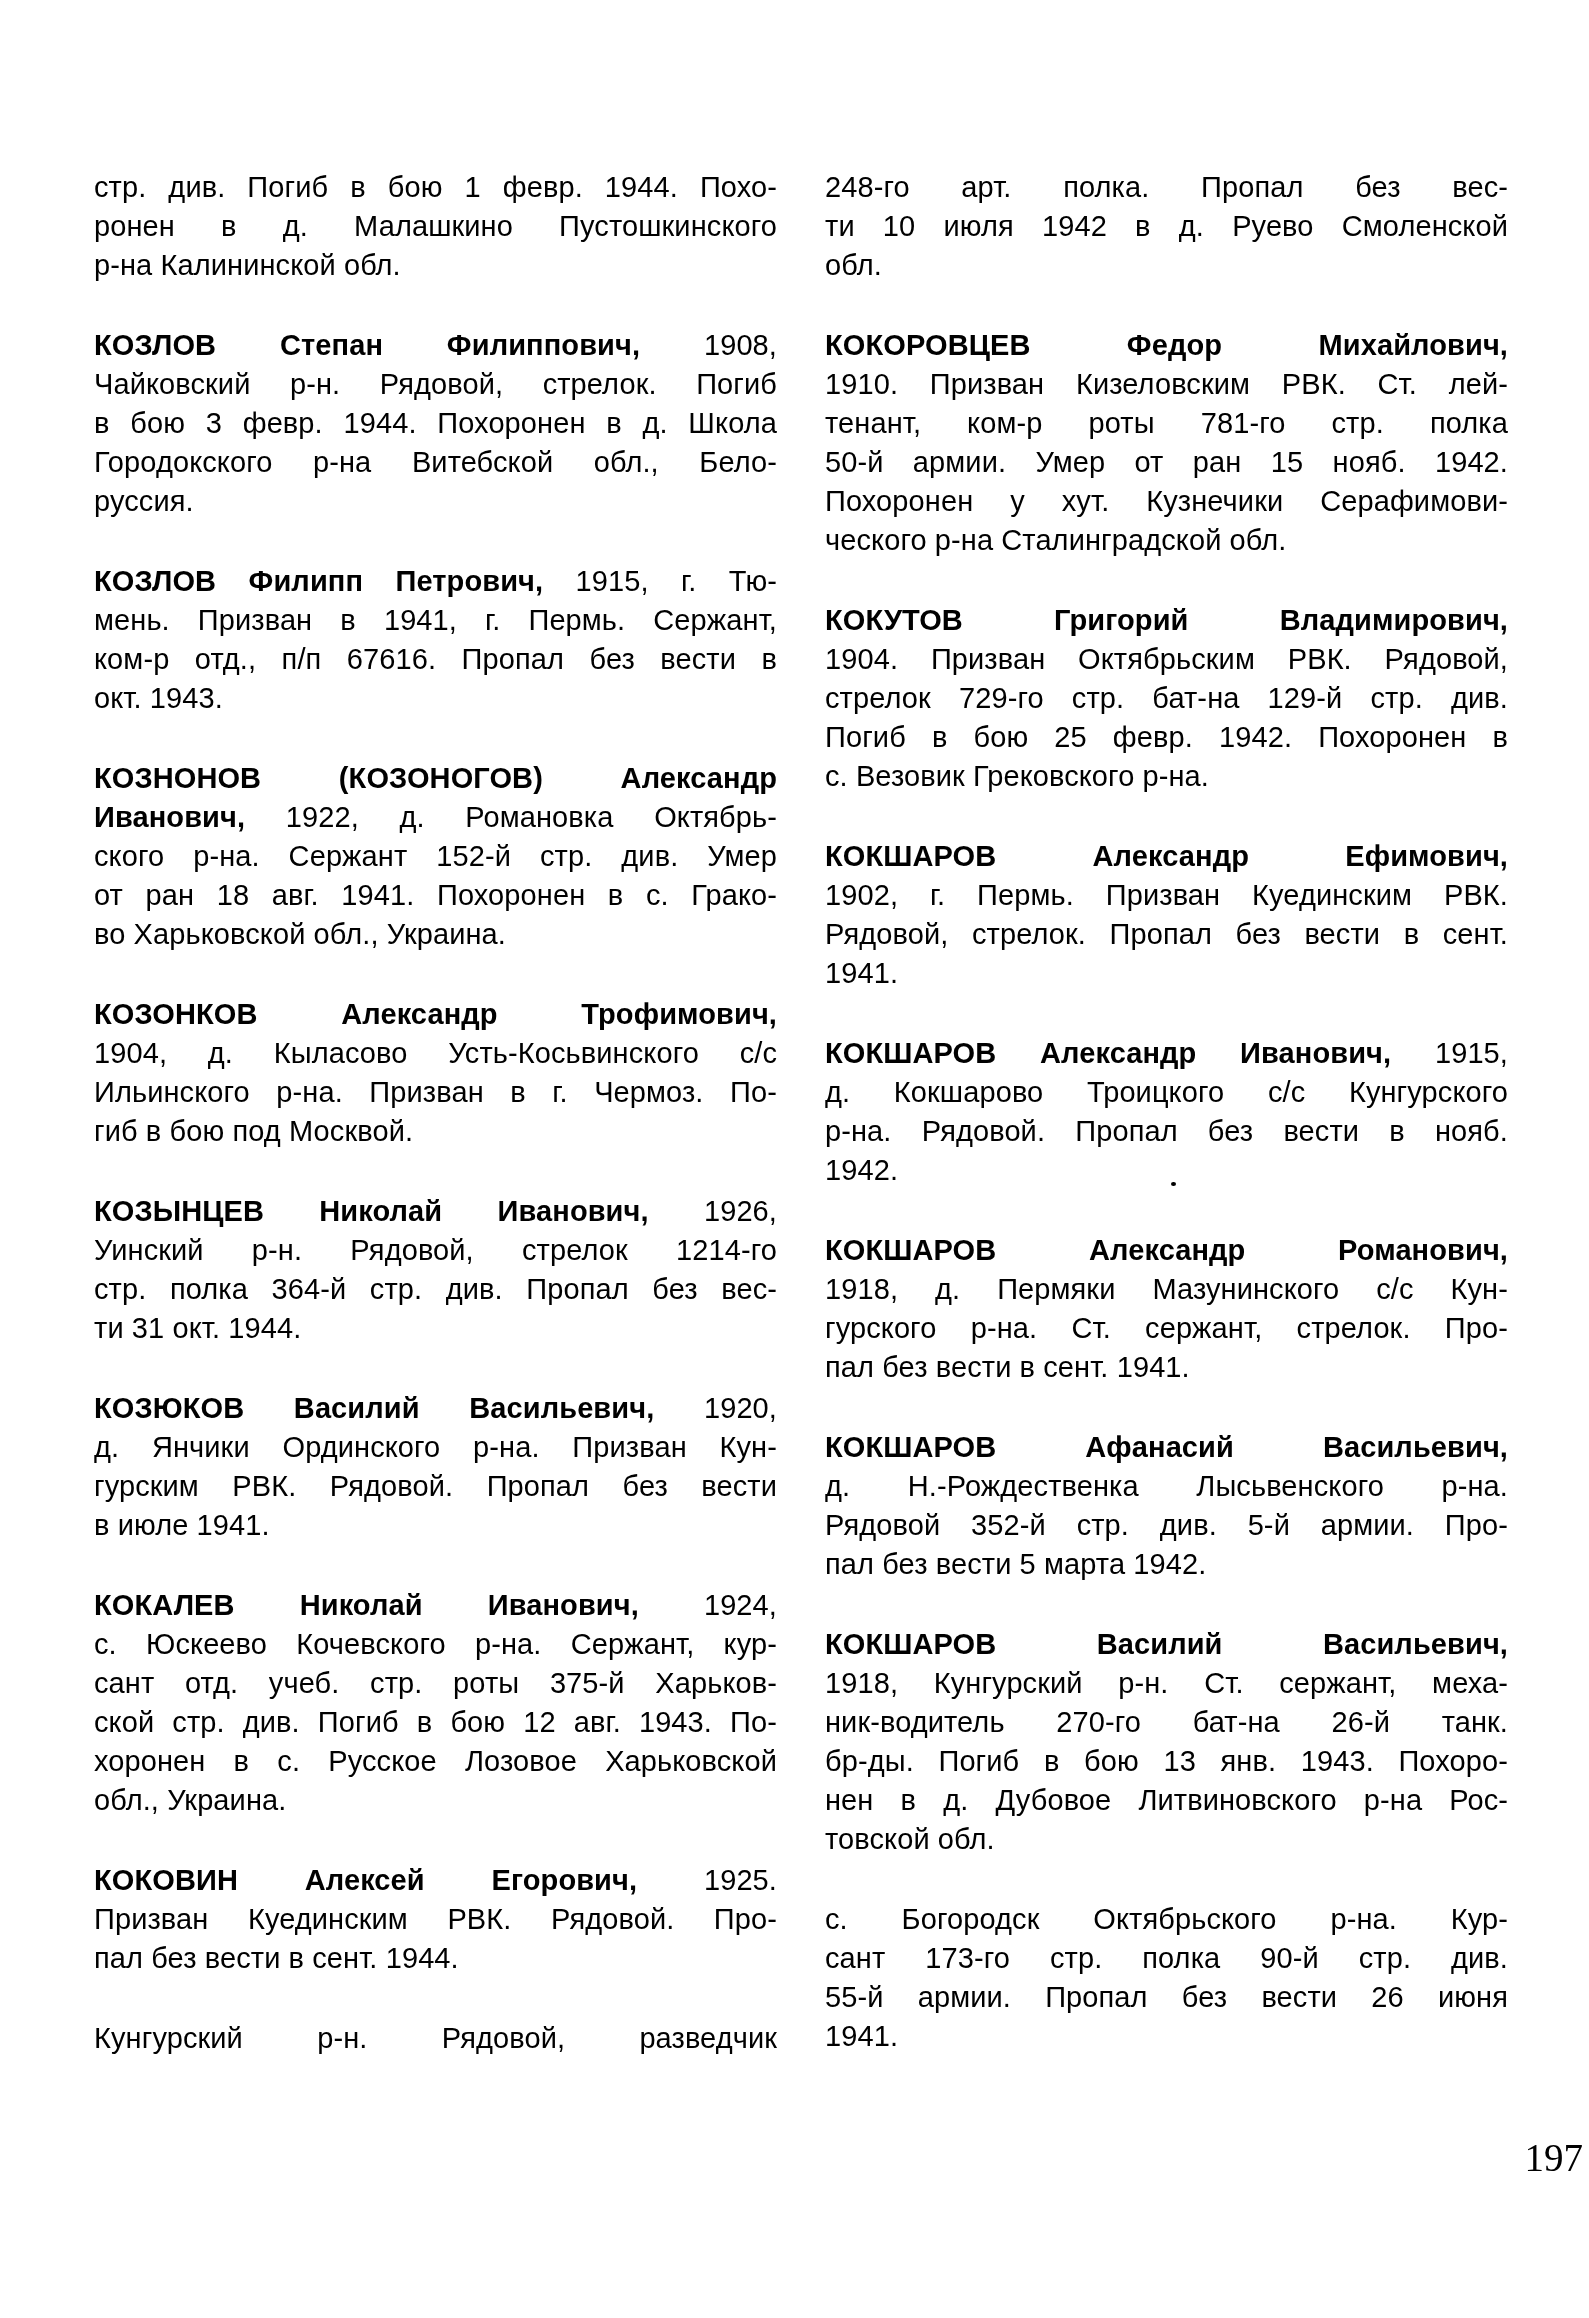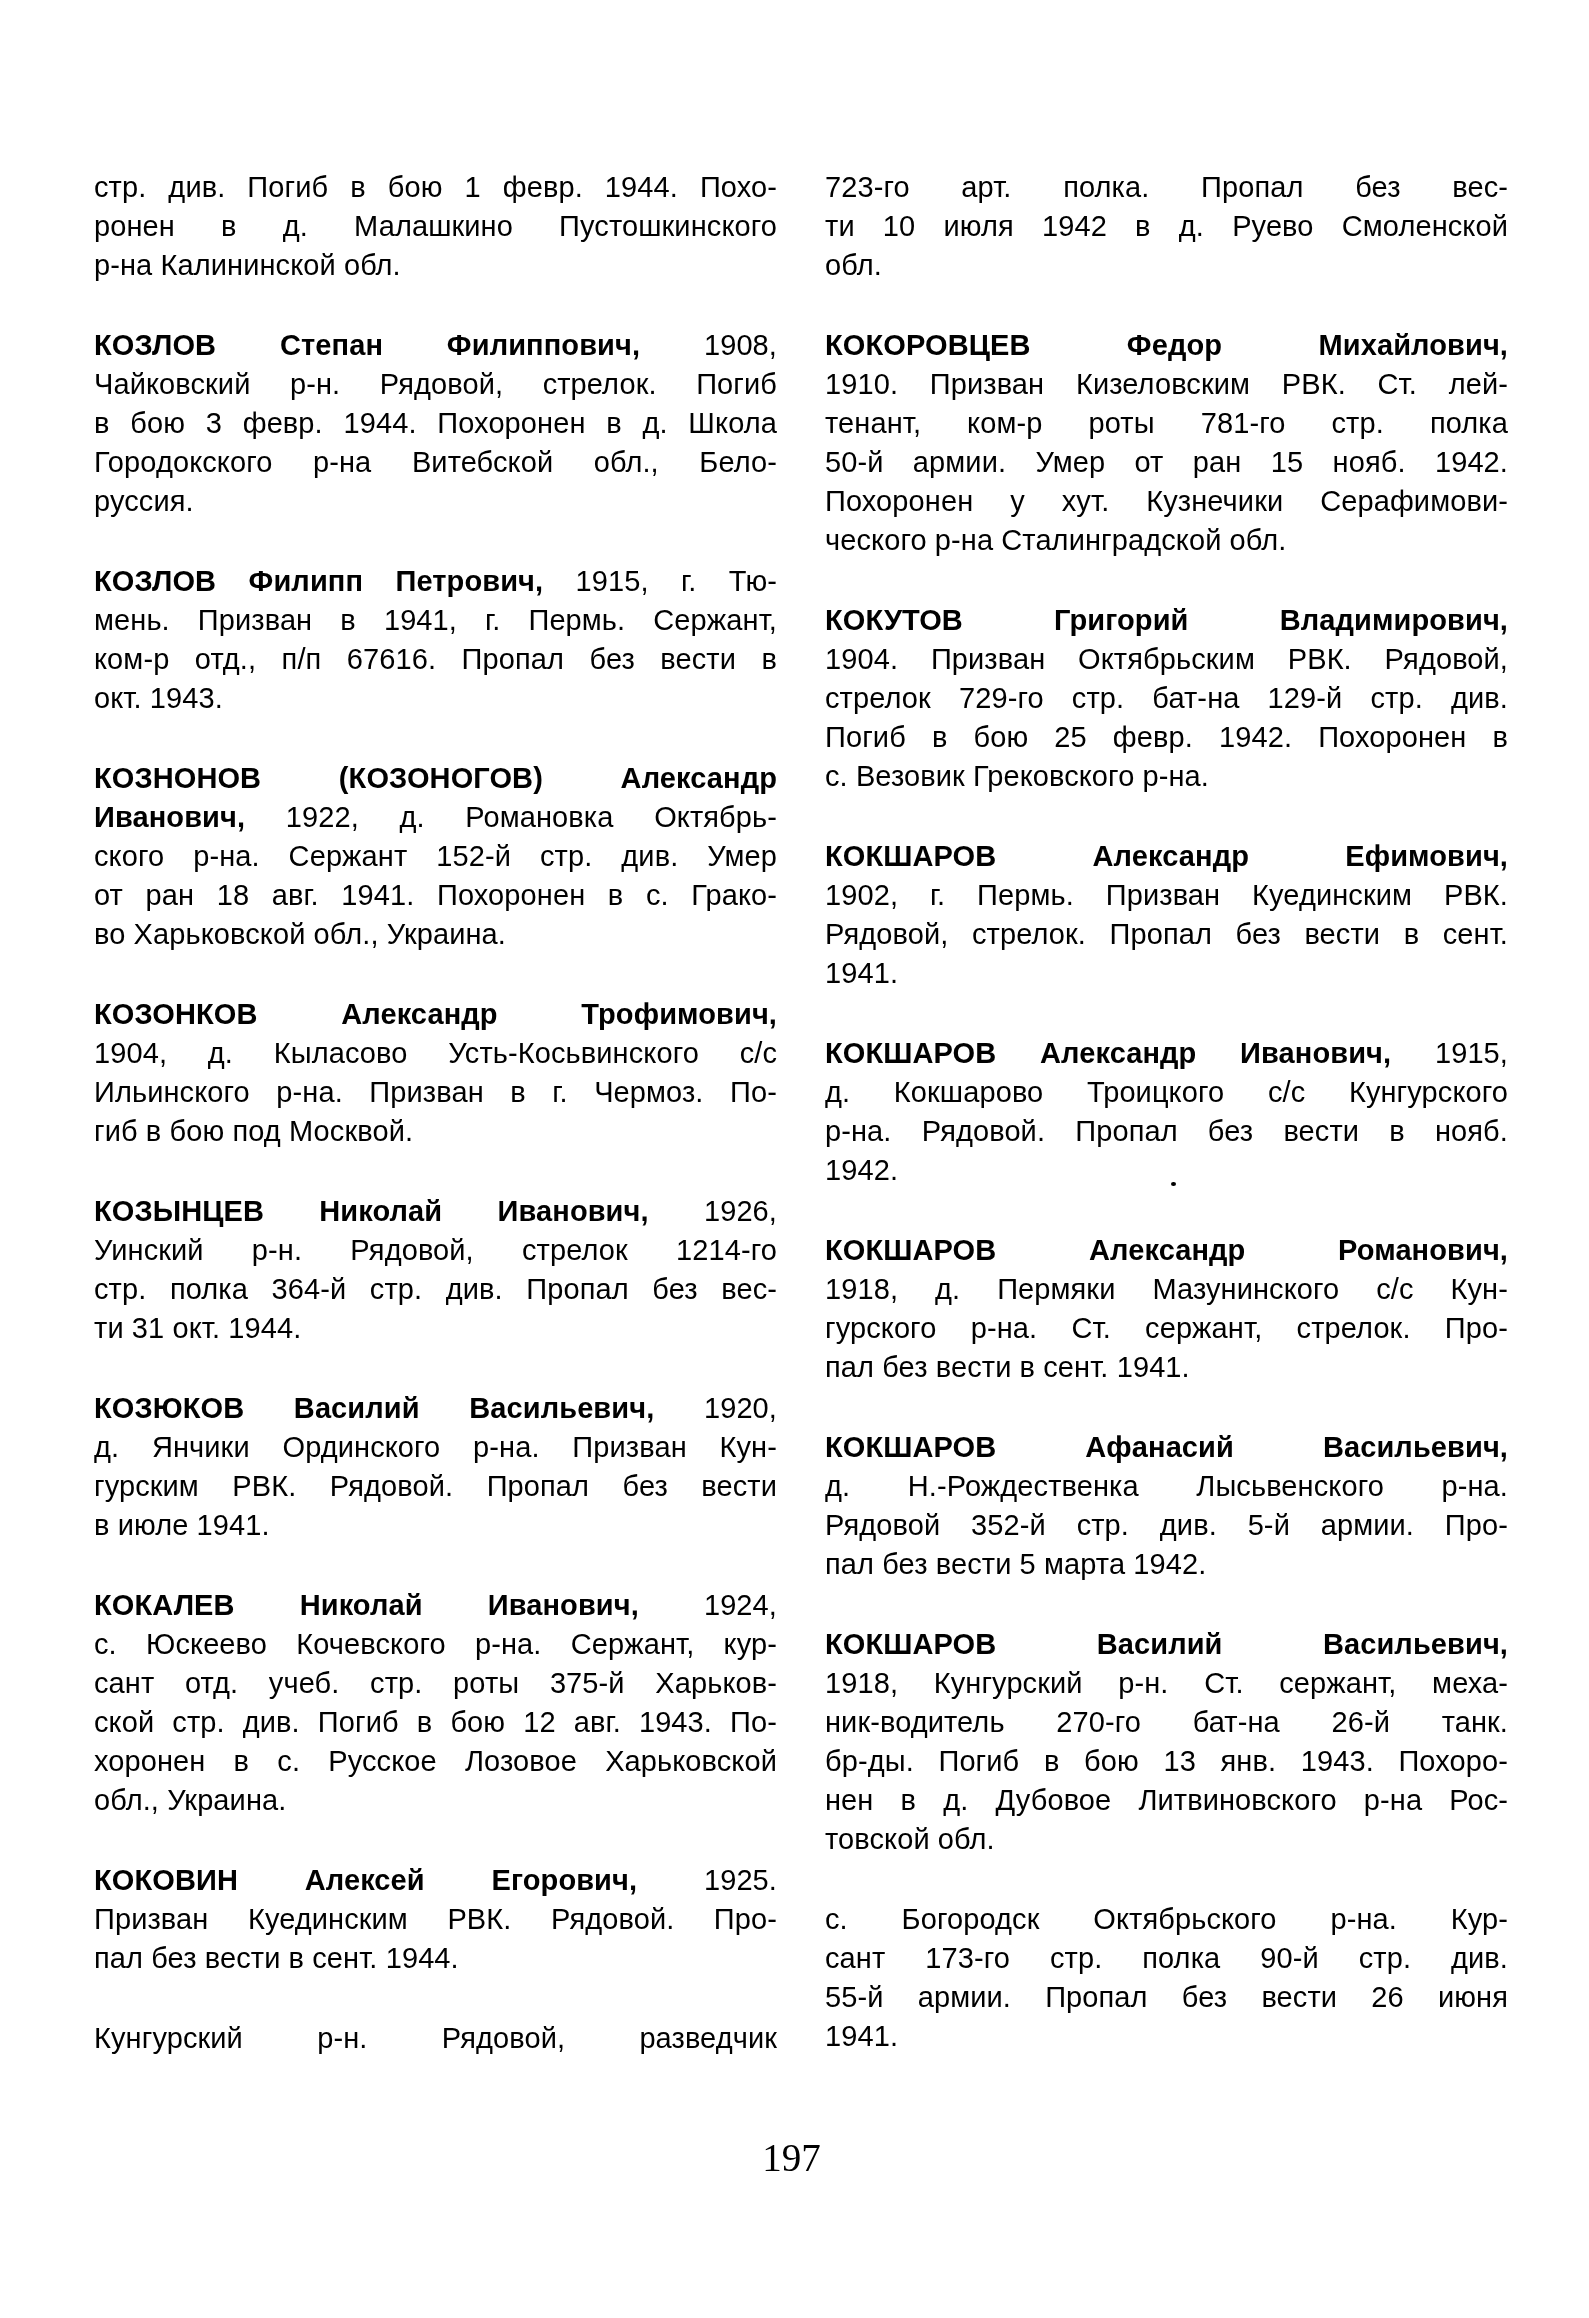--- a/index.html
+++ b/index.html
@@ -43,21 +43,21 @@
     text-align: justify;
     text-align-last: left;
   }
   .line .b { font-weight: 700; margin-top: 48px; }
   .line .t { font-weight: 400; }
   .page-num {
     position: absolute;
     top: 2137px;
     left: 0;
     width: 1583px; 
-    text-align: center;
+    text-align: right;
     font-family: "Liberation Serif", serif;
     font-size: 39px;
     line-height: 41px;
     color: #000000;
   }
   .speck {
     position: absolute;
     left: 1171px;
     top: 1182px;
     width: 4.8px;
@@ -126,21 +126,21 @@
         <div class="line"><span class="b">КОКОВИН Алексей Егорович,</span><span class="t"> 1925.</span></div>
         <div class="line"><span class="t">Призван Куединским РВК. Рядовой. Про-</span></div>
         <div class="line last"><span class="t">пал без вести в сент. 1944.</span></div>
       </div>
       <div class="entry">
         <div class="line"><span class="t">Кунгурский р-н. Рядовой, разведчик</span></div>
       </div>
     </div>
   <div class="col col-right" id="col-right">
       <div class="entry">
-        <div class="line"><span class="t">723-го арт. полка. Пропал без вес-</span></div>
+        <div class="line"><span class="t">248-го арт. полка. Пропал без вес-</span></div>
         <div class="line"><span class="t">ти 10 июля 1942 в д. Руево Смоленской</span></div>
         <div class="line last"><span class="t">обл.</span></div>
       </div>
       <div class="entry">
         <div class="line"><span class="b">КОКОРОВЦЕВ Федор Михайлович,</span></div>
         <div class="line"><span class="t">1910. Призван Кизеловским РВК. Ст. лей-</span></div>
         <div class="line"><span class="t">тенант, ком-р роты 781-го стр. полка</span></div>
         <div class="line"><span class="t">50-й армии. Умер от ран 15 нояб. 1942.</span></div>
         <div class="line"><span class="t">Похоронен у хут. Кузнечики Серафимови-</span></div>
         <div class="line last"><span class="t">ческого р-на Сталинградской обл.</span></div>

